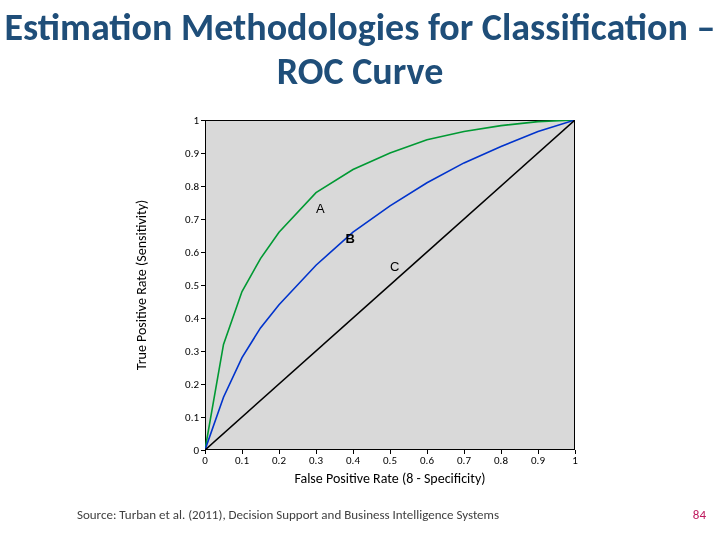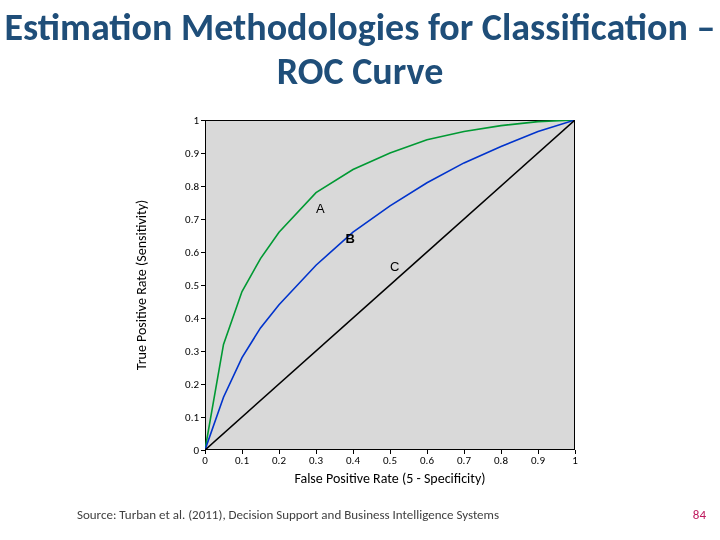--- a/index.html
+++ b/index.html
@@ -138,21 +138,21 @@
   <div class="title">Estimation Methodologies for Classification – ROC Curve</div>
 
   <div class="chart-wrap">
     <div class="chart-frame"></div>
     <svg class="curves" viewBox="0 0 370 330" preserveAspectRatio="none">
         <path d="M0.00 330.00 L18.50 224.40 L37.00 171.60 L55.50 138.60 L74.00 112.20 L111.00 72.60 L148.00 49.50 L185.00 33.00 L222.00 19.80 L259.00 11.55 L296.00 5.61 L333.00 1.65 L370.00 0.00" fill="none" stroke="#009933" stroke-width="1.6"></path>
         <path d="M0.00 330.00 L18.50 277.20 L37.00 237.60 L55.50 207.90 L74.00 184.80 L111.00 145.20 L148.00 112.20 L185.00 85.80 L222.00 62.70 L259.00 42.90 L296.00 26.40 L333.00 11.55 L370.00 0.00" fill="none" stroke="#0033cc" stroke-width="1.6"></path>
         <path d="M0.00 330.00 L370.00 0.00" fill="none" stroke="#000000" stroke-width="1.6"></path>
       </svg>
     <div class="ylabel">True Positive Rate (Sensitivity)</div>
-    <div class="xlabel">False Positive Rate (5 - Specificity)</div>
+    <div class="xlabel">False Positive Rate (8 - Specificity)</div>
   <div class="ytick" style="top: 340px;">0</div>
       <div class="ytick-mark" style="top: 340px;"></div>
       <div class="ytick" style="top: 307px;">0.1</div>
       <div class="ytick-mark" style="top: 307px;"></div>
       <div class="ytick" style="top: 274px;">0.2</div>
       <div class="ytick-mark" style="top: 274px;"></div>
       <div class="ytick" style="top: 241px;">0.3</div>
       <div class="ytick-mark" style="top: 241px;"></div>
       <div class="ytick" style="top: 208px;">0.4</div>
       <div class="ytick-mark" style="top: 208px;"></div>

